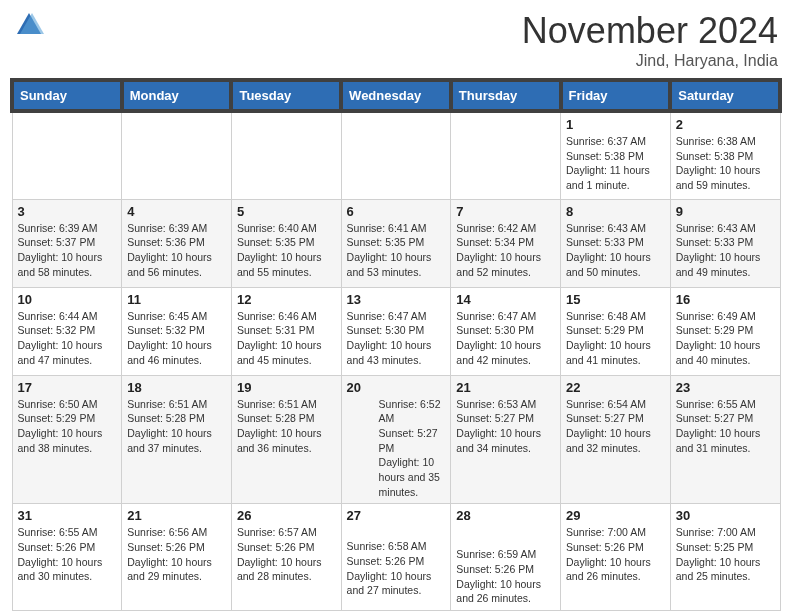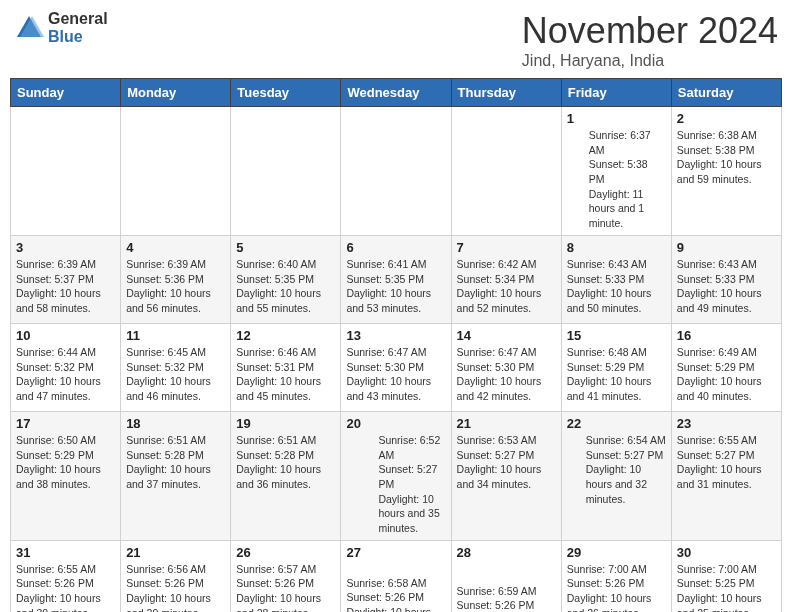--- a/index.html
+++ b/index.html
@@ -35,21 +35,21 @@
     .logo-blue {
       font-size: 16px;
       font-weight: bold;
       color: #2e6db4;
     }
     .logo-icon {
       width: 30px;
       height: 30px;
     }
     .title-area {
-      text-align: left;
+      text-align: right;
     }
     .month-title {
       font-size: 36px;
       font-weight: normal;
       color: #333;
     }
     .location {
       font-size: 16px;
       color: #555;
     }
@@ -58,21 +58,21 @@
       border-collapse: collapse;
       table-layout: fixed;
     }
     .calendar th {
       background-color: #2e6db4;
       color: #fff;
       text-align: left;
       padding: 6px 6px;
       font-size: 13px;
       font-weight: bold;
-      border: 1px solid #404040;
+      border: 4px solid #404040;
     }
     .calendar td {
       vertical-align: top;
       border: 1px solid #d0d0d0;
       padding: 4px 5px;
       font-size: 11px;
       min-height: 80px;
       height: 88px;
       background: #fff;
     }
@@ -97,24 +97,20 @@
   </style>
 </head>
 <body>
 
 <div class="header">
   <div class="logo">
     <svg class="logo-icon" viewBox="0 0 40 40" xmlns="http://www.w3.org/2000/svg">
       <polygon points="20,4 36,32 4,32" fill="#2e6db4"></polygon>
       <polygon points="24,4 40,32 8,32" fill="#5ba3d9" opacity="0.6"></polygon>
     </svg>
-    <div class="logo-text">
-      <span class="logo-general">General</span>
-      <span class="logo-blue">Blue</span>
-    </div>
   </div>
   <div class="title-area">
     <div class="month-title">November 2024</div>
     <div class="location">Jind, Haryana, India</div>
   </div>
 </div>
 
 <table class="calendar">
   <thead>
     <tr id="weekday-header">
@@ -129,21 +125,21 @@
   </thead>
   <tbody id="calendar-body">
       <tr>
         <td class="empty"></td>
         <td class="empty"></td>
         <td class="empty"></td>
         <td class="empty"></td>
         <td class="empty"></td>
         <td>
           <span class="day-num">1</span>
-          <div class="day-info" style="white-space: pre-line; margin-left: 22px;">Sunrise: 6:37 AM
+          <div class="day-info" style="white-space: pre-line;">Sunrise: 6:37 AM
 Sunset: 5:38 PM
 Daylight: 11 hours and 1 minute.</div>
         </td>
         <td>
           <span class="day-num">2</span>
           <div class="day-info" style="white-space: pre-line;">Sunrise: 6:38 AM
 Sunset: 5:38 PM
 Daylight: 10 hours and 59 minutes.</div>
         </td>
       </tr>
@@ -261,21 +257,21 @@
 Daylight: 10 hours and 35 minutes.</div>
         </td>
         <td>
           <span class="day-num">21</span>
           <div class="day-info" style="white-space: pre-line;">Sunrise: 6:53 AM
 Sunset: 5:27 PM
 Daylight: 10 hours and 34 minutes.</div>
         </td>
         <td>
           <span class="day-num">22</span>
-          <div class="day-info" style="white-space: pre-line; margin-left: 19px;">Sunrise: 6:54 AM
+          <div class="day-info" style="white-space: pre-line;">Sunrise: 6:54 AM
 Sunset: 5:27 PM
 Daylight: 10 hours and 32 minutes.</div>
         </td>
         <td>
           <span class="day-num">23</span>
           <div class="day-info" style="white-space: pre-line;">Sunrise: 6:55 AM
 Sunset: 5:27 PM
 Daylight: 10 hours and 31 minutes.</div>
         </td>
       </tr>

